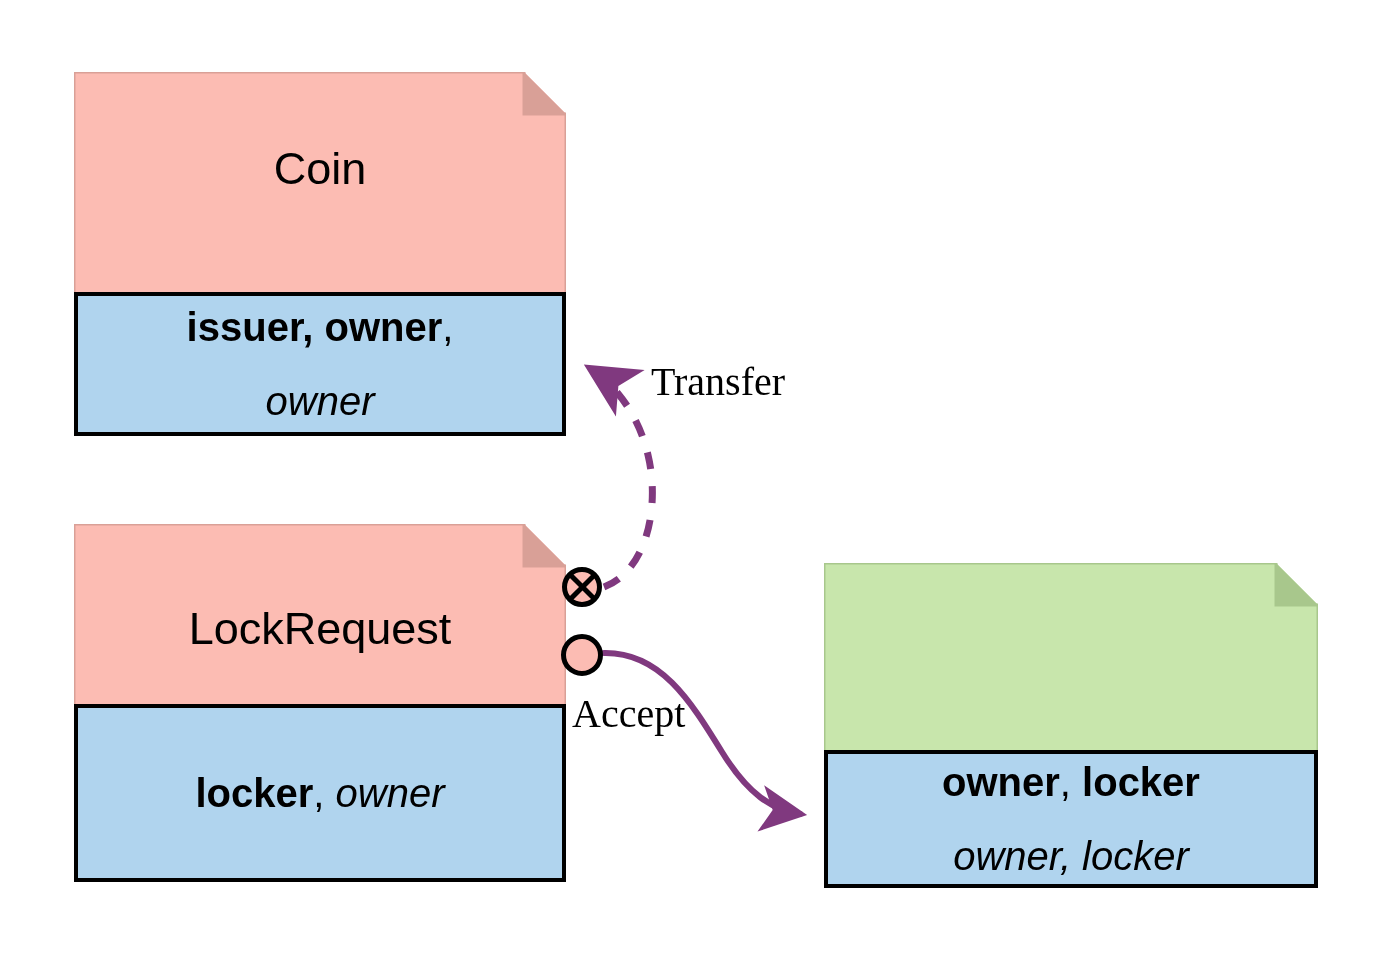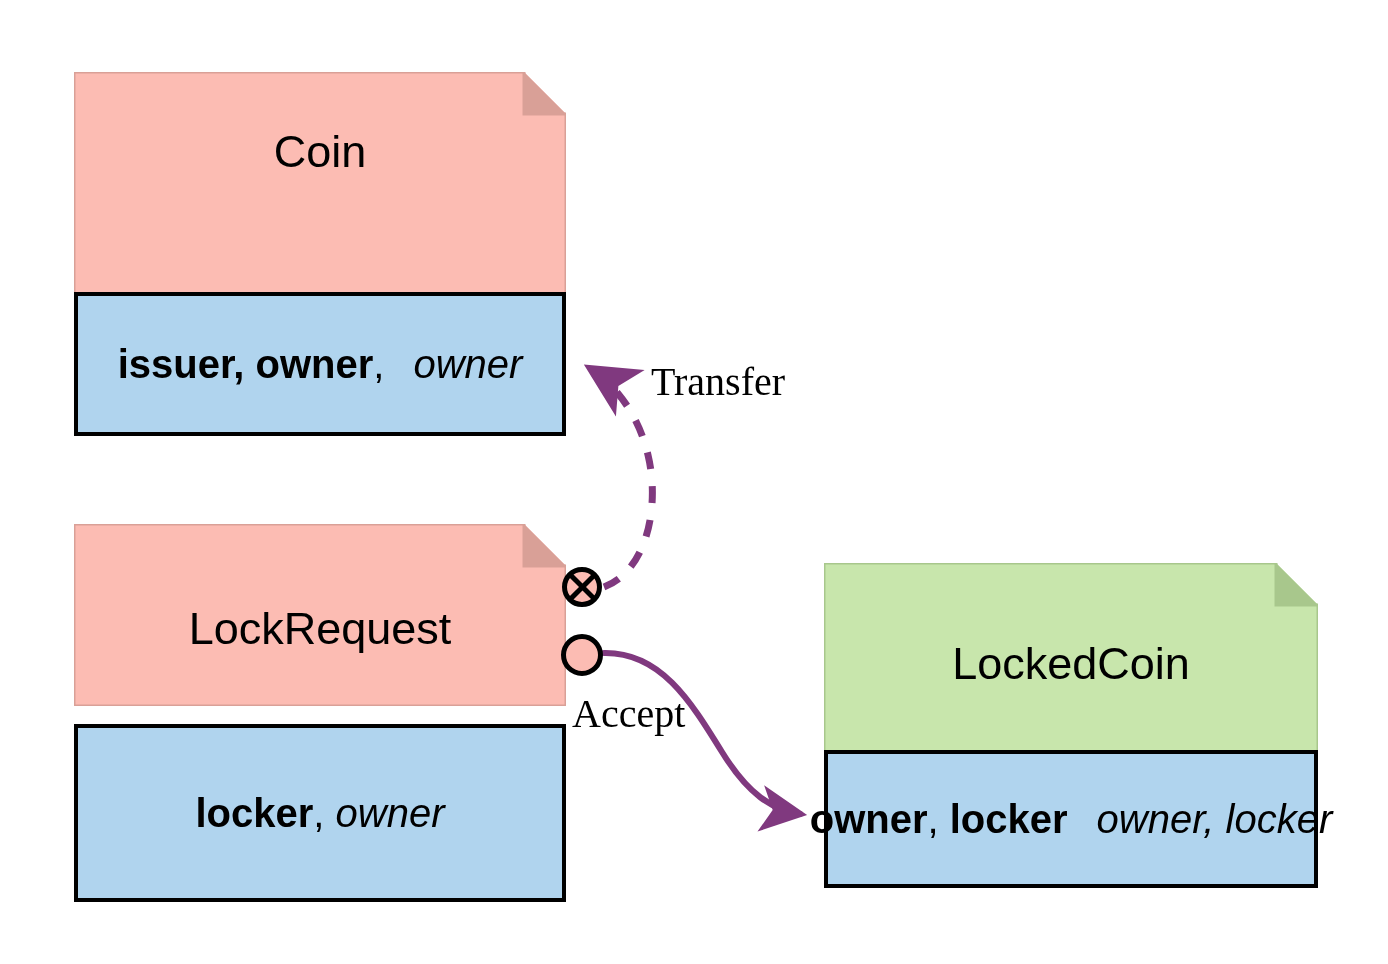--- a/index.html
+++ b/index.html
@@ -40,21 +40,21 @@
     line-height: 1;
     white-space: nowrap;
   }
   .node-body {
     position: absolute;
     left: 0;
     box-sizing: border-box;
     border: 4px solid #000000;
     background: #b0d4ee;
     display: flex;
-    flex-direction: row;
+    flex-direction: column;
     align-items: center;
     justify-content: center;
     color: #000000;
     gap: 29px;
   }
   .attr-line {
     text-align: center;
     line-height: 1.12;
     white-space: nowrap;
   }
@@ -122,21 +122,21 @@
   </svg>
 
   <div class="node" style="left:74px; top:72px; width:492px; height:364px;">
 
     <div class="node-header" style="width:492px; height:222px;">
       <svg class="fold-face" viewBox="0 0 492 222" width="492" height="222" preserveAspectRatio="none">
         <polygon points="0,0 450,0 492,42 492,222 0,222" fill="#fcbcb3"></polygon>
         <polygon points="450,0 492,42 450,42" fill="#d9a097"></polygon>
         <polygon points="0,0 450,0 450,42 492,42 492,222 0,222" fill="none" stroke="#d9a097" stroke-width="3"></polygon>
       </svg>
-      <div class="node-title" style="top:57px; font-size:45px;text-align:center;">Coin</div>
+      <div class="node-title" style="top:74px; font-size:45px;text-align:center;">Coin</div>
     </div>
 
     <div class="node-body" style="top:220px; width:492px; height:144px; font-size:40px;">
       <div class="attr-line">
         <span class="b">issuer, owner</span><span class="n">,</span>
       </div>
       <div class="attr-line">
         <span class="i">owner</span>
       </div>
     </div>
@@ -144,35 +144,34 @@
 
   <div class="node" style="left:74px; top:524px; width:444px; height:358px;">
     <div class="node-header" style="width:492px; height:182px;">
       <svg class="fold-face" viewBox="0 0 492 182" width="492" height="182" preserveAspectRatio="none">
         <polygon points="0,0 450,0 492,42 492,182 0,182" fill="#fcbcb3"></polygon>
         <polygon points="450,0 492,42 450,42" fill="#d9a097"></polygon>
         <polygon points="0,0 450,0 450,42 492,42 492,182 0,182" fill="none" stroke="#d9a097" stroke-width="3"></polygon>
       </svg>
       <div class="node-title" style="top:82px; font-size:45px;">LockRequest</div>
     </div>
-    <div class="node-body" style="top:180px; width:492px; height:178px; font-size:40px;margin-top:20px;">
+    <div class="node-body" style="top:180px; width:492px; height:178px; font-size:40px;">
       <div class="attr-line">
         <span class="b">locker</span><span class="n">, </span><span class="i">owner</span>
       </div>
     </div>
   </div>
 
   <div class="node" style="left:824px; top:563px; width:494px; height:325px;">
     <div class="node-header" style="width:494px; height:190px;">
       <svg class="fold-face" viewBox="0 0 494 190" width="494" height="190" preserveAspectRatio="none">
         <polygon points="0,0 452,0 494,42 494,190 0,190" fill="#c8e6ac"></polygon>
         <polygon points="452,0 494,42 452,42" fill="#a8c78c"></polygon>
         <polygon points="0,0 452,0 452,42 494,42 494,190 0,190" fill="none" stroke="#a8c78c" stroke-width="3"></polygon>
       </svg>
-      <div class="node-title" style="top:78px; font-size:45px;">LockedCoin</div>
     </div>
     <div class="node-body" style="top:187px; width:494px; height:138px; font-size:40px;">
       <div class="attr-line">
         <span class="b">owner</span><span class="n">, </span><span class="b">locker</span>
       </div>
       <div class="attr-line">
         <span class="i">owner, locker</span>
       </div>
     </div>
   </div>

